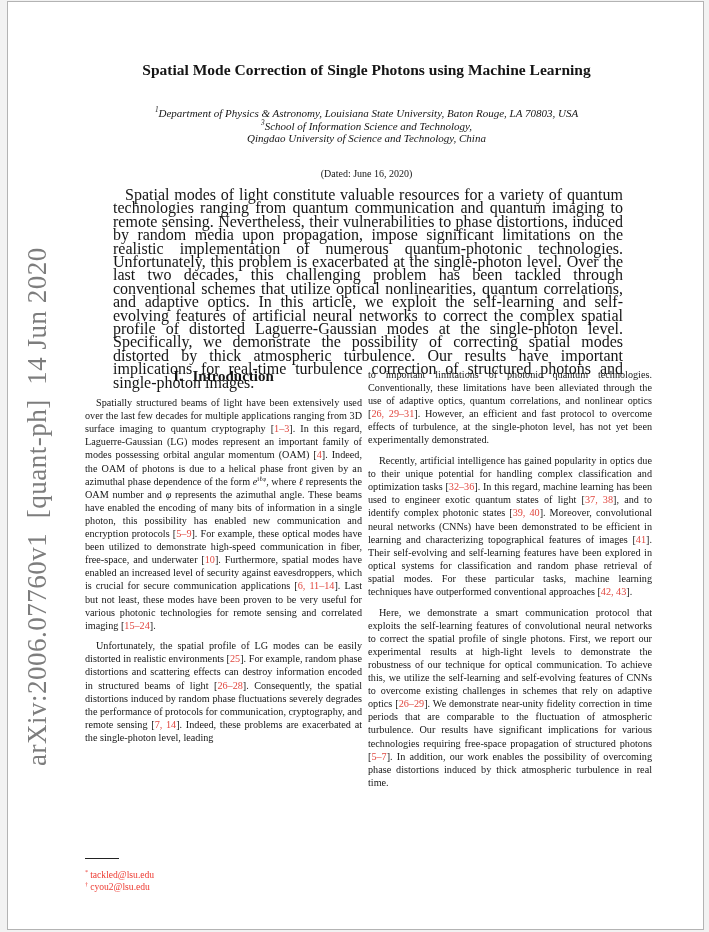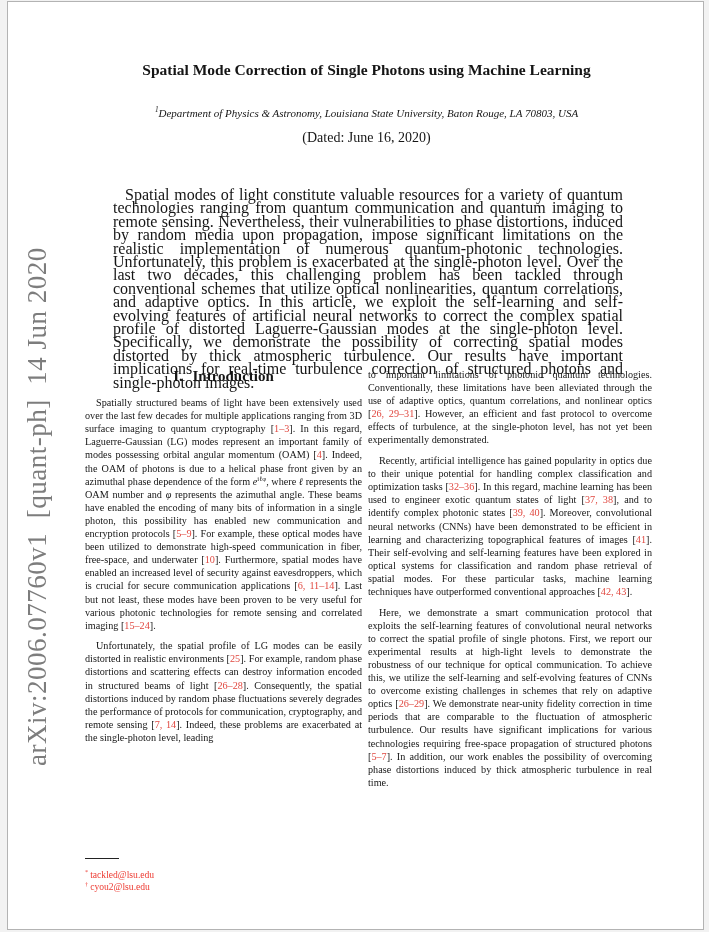--- a/index.html
+++ b/index.html
@@ -15,21 +15,21 @@
   .stamp{position:absolute;left:0;top:0;width:0;height:0;overflow:visible}
   .stamp span{
     position:absolute;left:14px;top:764px;transform-origin:0 0;
     transform:rotate(-90deg);white-space:pre;font-size:27px;
     color:var(--stamp,#7d7d7d);letter-spacing:0.5px;
   }
   .header{position:absolute;left:70px;right:48px;top:58px;text-align:center}
   .title{font-size:15.5px;font-weight:bold;line-height:19px;margin:0 0 28px 0}
   .authors{font-size:12px;line-height:15.5px}
   .affils{font-size:11px;line-height:12.5px;font-style:italic;}
-  .dateline{font-size:14px;margin-top:10px}
+  .dateline{font-size:10px;margin-top:23px}
   sup{font-size:0.66em;line-height:0;vertical-align:super}
   .abstract{
     position:absolute;left:105px;right:80px;top:186px;
     font-size:16px;line-height:13.4px;text-align:justify;text-indent:12px;
   }
   .col{position:absolute;top:366px;font-size:10.2px;line-height:13.1px;text-align:justify}
   .col-left{left:77px;width:277px}
   .col-right{left:360px;width:284px}
   .sec-heading{
     text-align:center;font-weight:bold;font-size:15px;
@@ -52,20 +52,22 @@
   <div class="stamp">
     <span>arXiv:2006.07760v1  [quant-ph]  14 Jun 2020</span>
   </div>
 
   <div class="header">
     <div class="title">Spatial Mode Correction of Single Photons using Machine Learning</div>
     <div class="authors">
     </div>
     <div class="affils">
       <div><sup>1</sup>Department of Physics &amp; Astronomy, Louisiana State University, Baton Rouge, LA 70803, USA</div>
+      <div><sup>3</sup>School of Information Science and Technology,</div>
+      <div>Qingdao University of Science and Technology, China</div>
     </div>
     <div class="dateline">(Dated: June 16, 2020)</div>
   </div>
 
   <div class="abstract">Spatial modes of light constitute valuable resources for a variety of quantum technologies ranging from quantum communication and quantum imaging to remote sensing. Nevertheless, their vulnerabilities to phase distortions, induced by random media upon propagation, impose significant limitations on the realistic implementation of numerous quantum-photonic technologies. Unfortunately, this problem is exacerbated at the single-photon level. Over the last two decades, this challenging problem has been tackled through conventional schemes that utilize optical nonlinearities, quantum correlations, and adaptive optics. In this article, we exploit the self-learning and self-evolving features of artificial neural networks to correct the complex spatial profile of distorted Laguerre-Gaussian modes at the single-photon level. Specifically, we demonstrate the possibility of correcting spatial modes distorted by thick atmospheric turbulence. Our results have important implications for real-time turbulence correction of structured photons and single-photon images.</div>
 
   <div class="col col-left">
     <div class="sec-heading">I. Introduction</div>
     <p>Spatially structured beams of light have been extensively used over the last few decades for multiple applications ranging from 3D surface imaging to quantum cryptography [<span class="cite">1–3</span>]. In this regard, Laguerre-Gaussian (LG) modes represent an important family of modes possessing orbital angular momentum (OAM) [<span class="cite">4</span>]. Indeed, the OAM of photons is due to a helical phase front given by an azimuthal phase dependence of the form <i>e</i><sup>iℓφ</sup>, where <i>ℓ</i> represents the OAM number and <i>φ</i> represents the azimuthal angle. These beams have enabled the encoding of many bits of information in a single photon, this possibility has enabled new communication and encryption protocols [<span class="cite">5–9</span>]. For example, these optical modes have been utilized to demonstrate high-speed communication in fiber, free-space, and underwater [<span class="cite">10</span>]. Furthermore, spatial modes have enabled an increased level of security against eavesdroppers, which is crucial for secure communication applications [<span class="cite">6, 11–14</span>]. Last but not least, these modes have been proven to be very useful for various photonic technologies for remote sensing and correlated imaging [<span class="cite">15–24</span>].</p>
     <p>Unfortunately, the spatial profile of LG modes can be easily distorted in realistic environments [<span class="cite">25</span>]. For example, random phase distortions and scattering effects can destroy information encoded in structured beams of light [<span class="cite">26–28</span>]. Consequently, the spatial distortions induced by random phase fluctuations severely degrades the performance of protocols for communication, cryptography, and remote sensing [<span class="cite">7, 14</span>]. Indeed, these problems are exacerbated at the single-photon level, leading</p>

